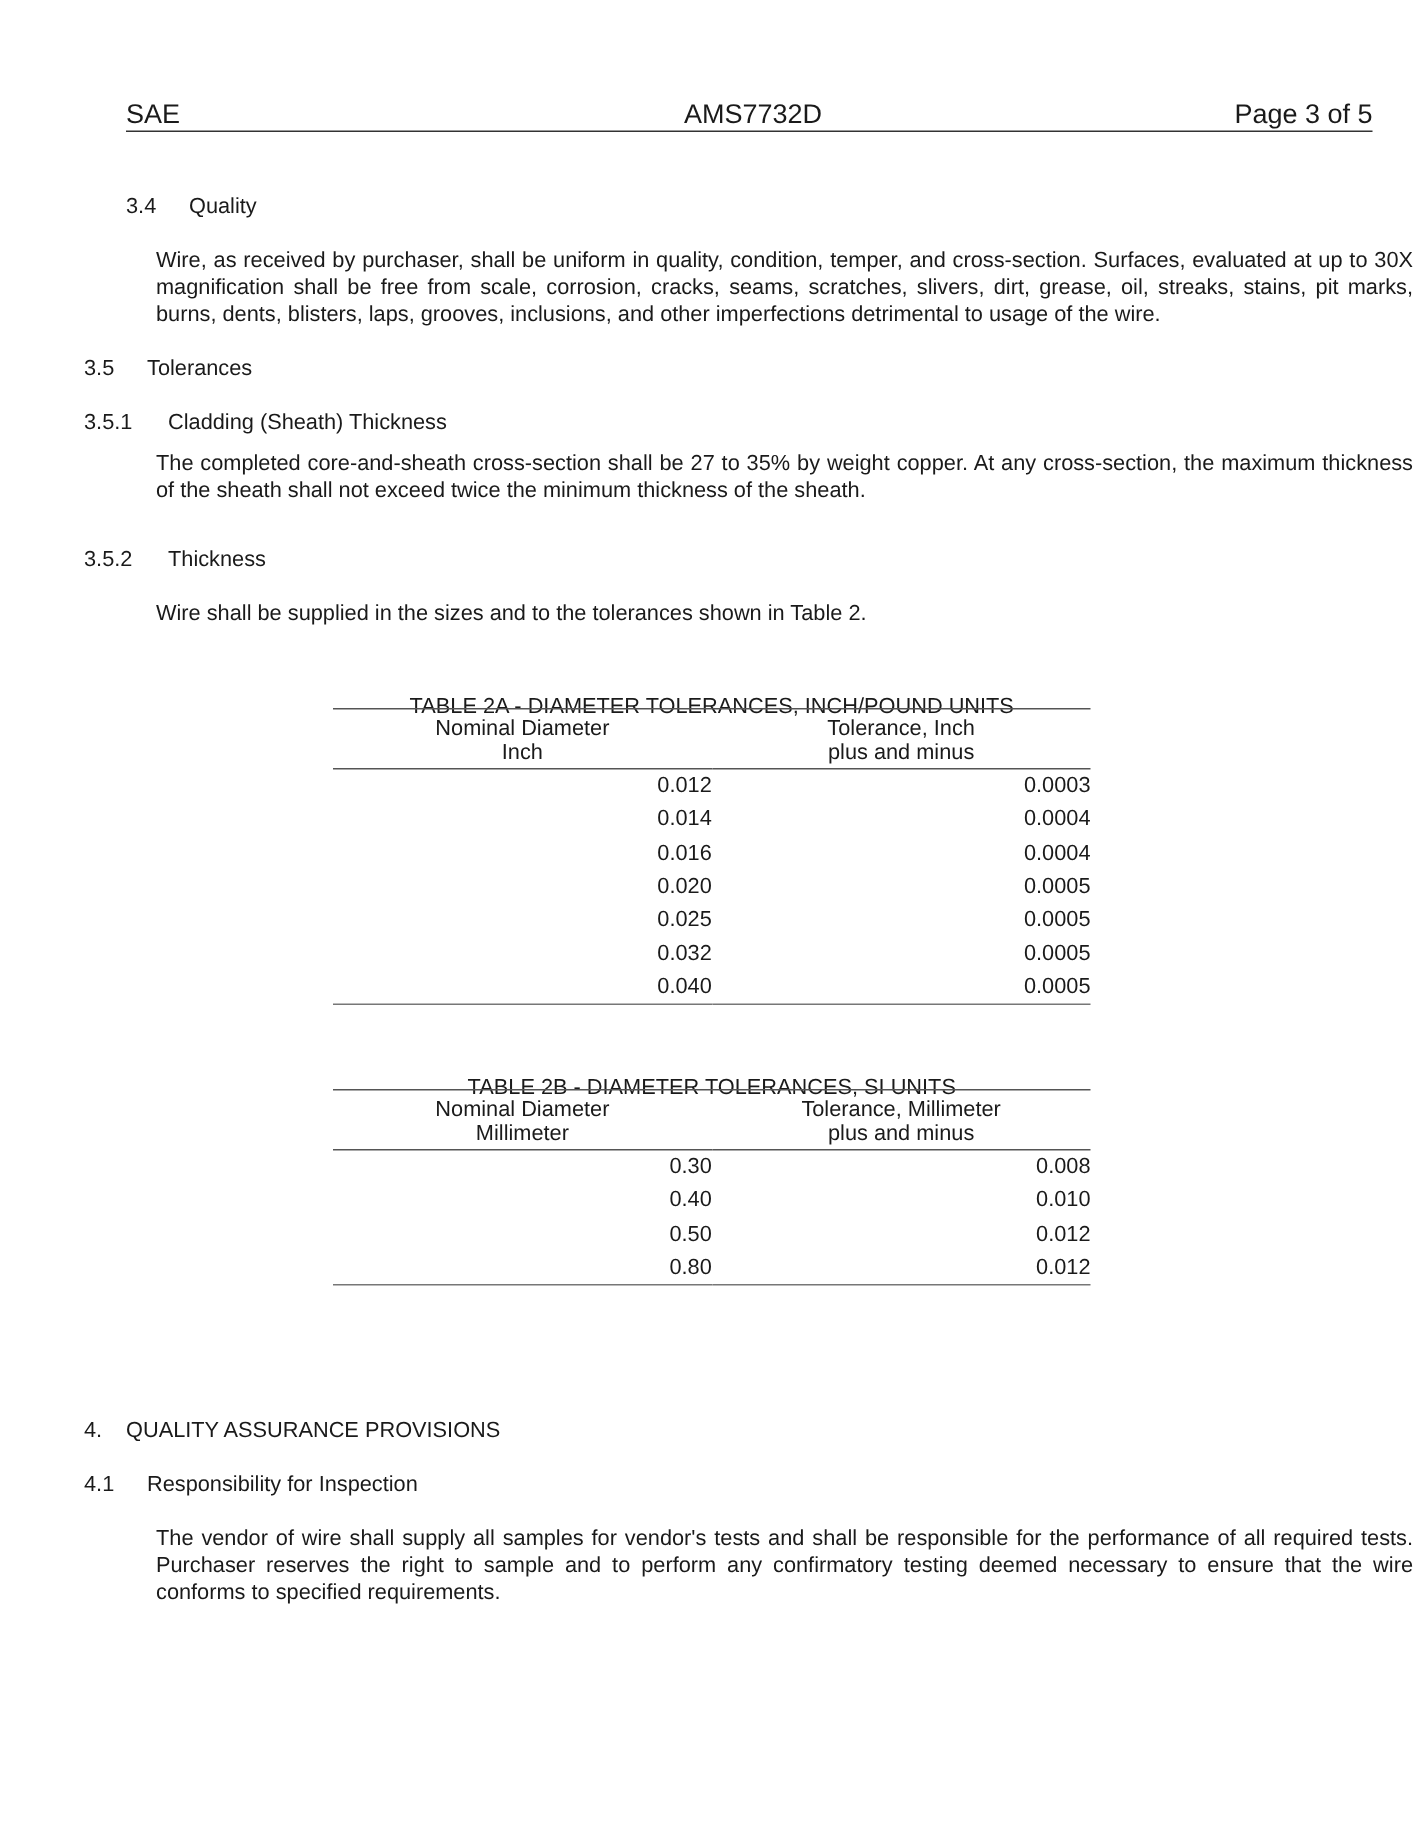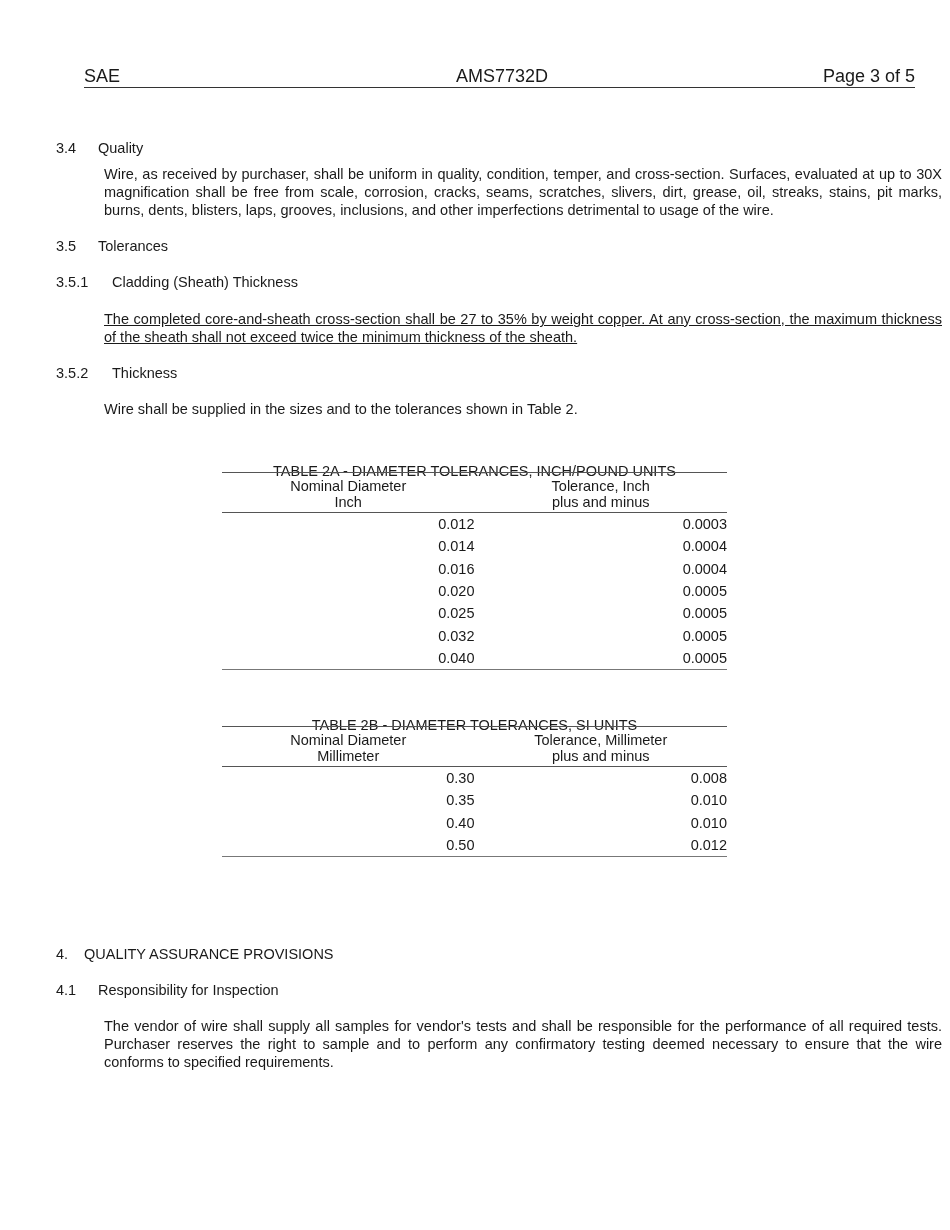--- a/index.html
+++ b/index.html
@@ -40,33 +40,33 @@
   </style>
 </head>
 <body>
 
 <div class="header">
   <span class="left">SAE</span>
   <span class="center">AMS7732D</span>
   <span class="right">Page 3 of 5</span>
 </div>
 
-<div class="abs heading" style="top:139px;">
+<div class="abs heading" style="top:129px;margin-left:28px;">
   <span class="num">3.4</span><span>Quality</span>
 </div>
 <div class="abs para" style="top:165px;">Wire, as received by purchaser, shall be uniform in quality, condition, temper, and cross-section. Surfaces, evaluated at up to 30X magnification shall be free from scale, corrosion, cracks, seams, scratches, slivers, dirt, grease, oil, streaks, stains, pit marks, burns, dents, blisters, laps, grooves, inclusions, and other imperfections detrimental to usage of the wire.</div>
 
 <div class="abs heading" style="top:237px;">
   <span class="num">3.5</span><span>Tolerances</span>
 </div>
 
 <div class="abs heading" style="top:273px;">
   <span class="num3">3.5.1</span><span>Cladding (Sheath) Thickness</span>
 </div>
-<div class="abs para" style="top:310px;text-decoration:underline;">The completed core-and-sheath cross-section shall be 27 to 35% by weight copper. At any cross-section, the maximum thickness of the sheath shall not exceed twice the minimum thickness of the sheath.</div>
+<div class="abs para" style="top:300px;">The completed core-and-sheath cross-section shall be 27 to 35% by weight copper. At any cross-section, the maximum thickness of the sheath shall not exceed twice the minimum thickness of the sheath.</div>
 
 <div class="abs heading" style="top:364px;">
   <span class="num3">3.5.2</span><span>Thickness</span>
 </div>
 <div class="abs para" style="top:400px;">Wire shall be supplied in the sizes and to the tolerances shown in Table 2.</div>
 
 <div class="table-title" style="top:436px;">TABLE 2A - DIAMETER TOLERANCES, INCH/POUND UNITS</div>
 <table class="tol" style="top:472px;">
   <thead>
     <tr>
@@ -113,29 +113,29 @@
       <th><span>Nominal Diameter</span><br><span>Millimeter</span></th>
       <th><span>Tolerance, Millimeter</span><br><span>plus and minus</span></th>
     </tr>
   </thead>
   <tbody>
     <tr>
         <td>0.30</td>
         <td>0.008</td>
       </tr>
     <tr>
-        <td>0.35</td>
-        <td>0.010</td>
-      </tr>
-    <tr>
         <td>0.40</td>
         <td>0.010</td>
       </tr>
     <tr>
         <td>0.50</td>
+        <td>0.012</td>
+      </tr>
+    <tr>
+        <td>0.80</td>
         <td>0.012</td>
       </tr>
   </tbody>
 </table>
 
 <div class="abs heading" style="top:945px;">
   <span class="num4">4.</span><span>QUALITY ASSURANCE PROVISIONS</span>
 </div>
 
 <div class="abs heading" style="top:981px;">

